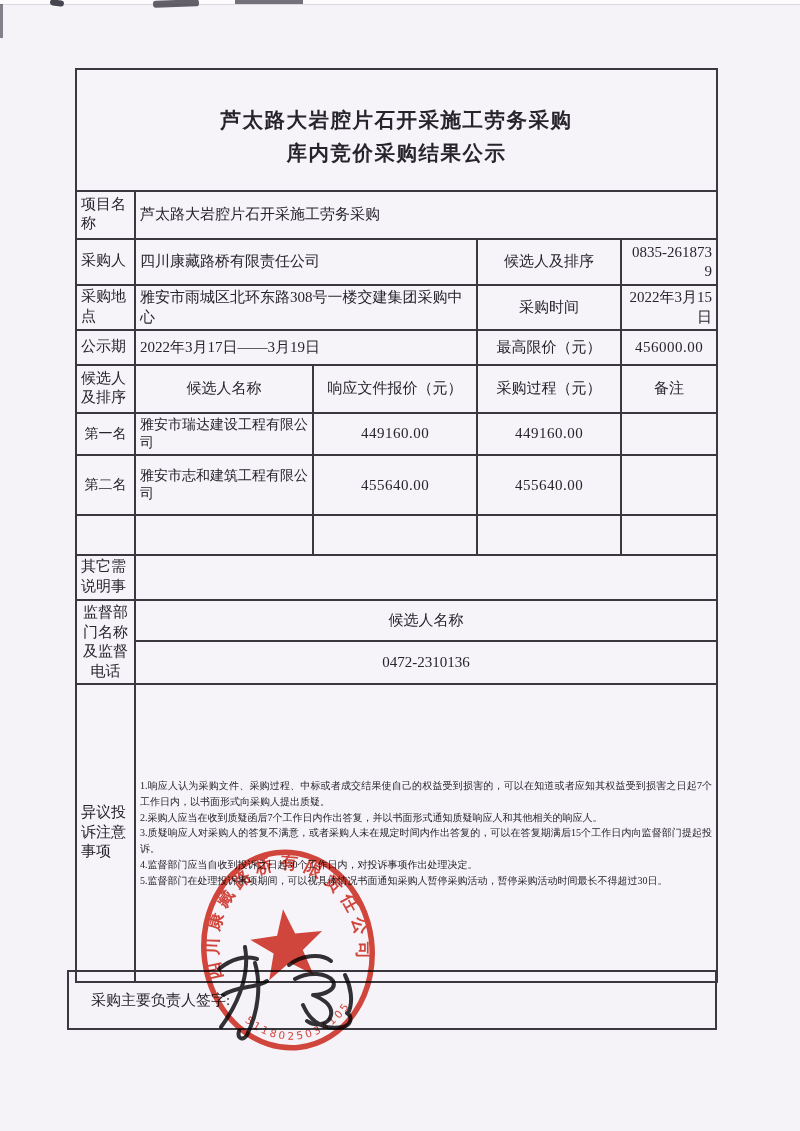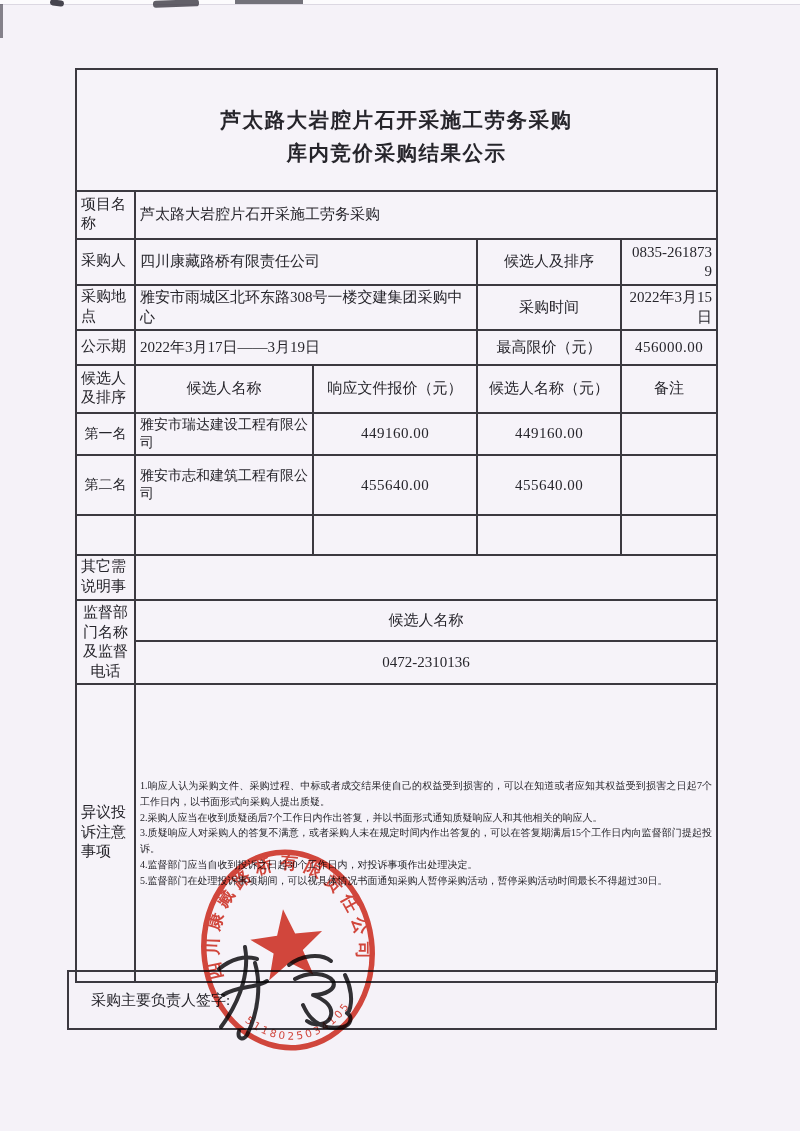--- a/index.html
+++ b/index.html
@@ -120,21 +120,21 @@
     <tr style="height:35px">
       <td class="lbl">公示期</td>
       <td colspan="2" class="cnt">2022年3月17日——3月19日</td>
       <td class="mid">最高限价（元）</td>
       <td class="num">456000.00</td>
     </tr>
     <tr style="height:48px">
       <td class="lbl">候选人及排序</td>
       <td class="hdr">候选人名称</td>
       <td class="hdr">响应文件报价（元）</td>
-      <td class="hdr">候选人名称（元）</td>
+      <td class="hdr">采购过程（元）</td>
       <td class="hdr">备注</td>
     </tr>
     <tr style="height:28px">
       <td class="lbl-c" style="font-size:14px">第一名</td>
       <td class="cnt" style="font-size:14px">雅安市瑞达建设工程有限公司</td>
       <td class="num">449160.00</td>
       <td class="num">449160.00</td>
       <td class="num"></td>
     </tr>
     <tr style="height:60px">

